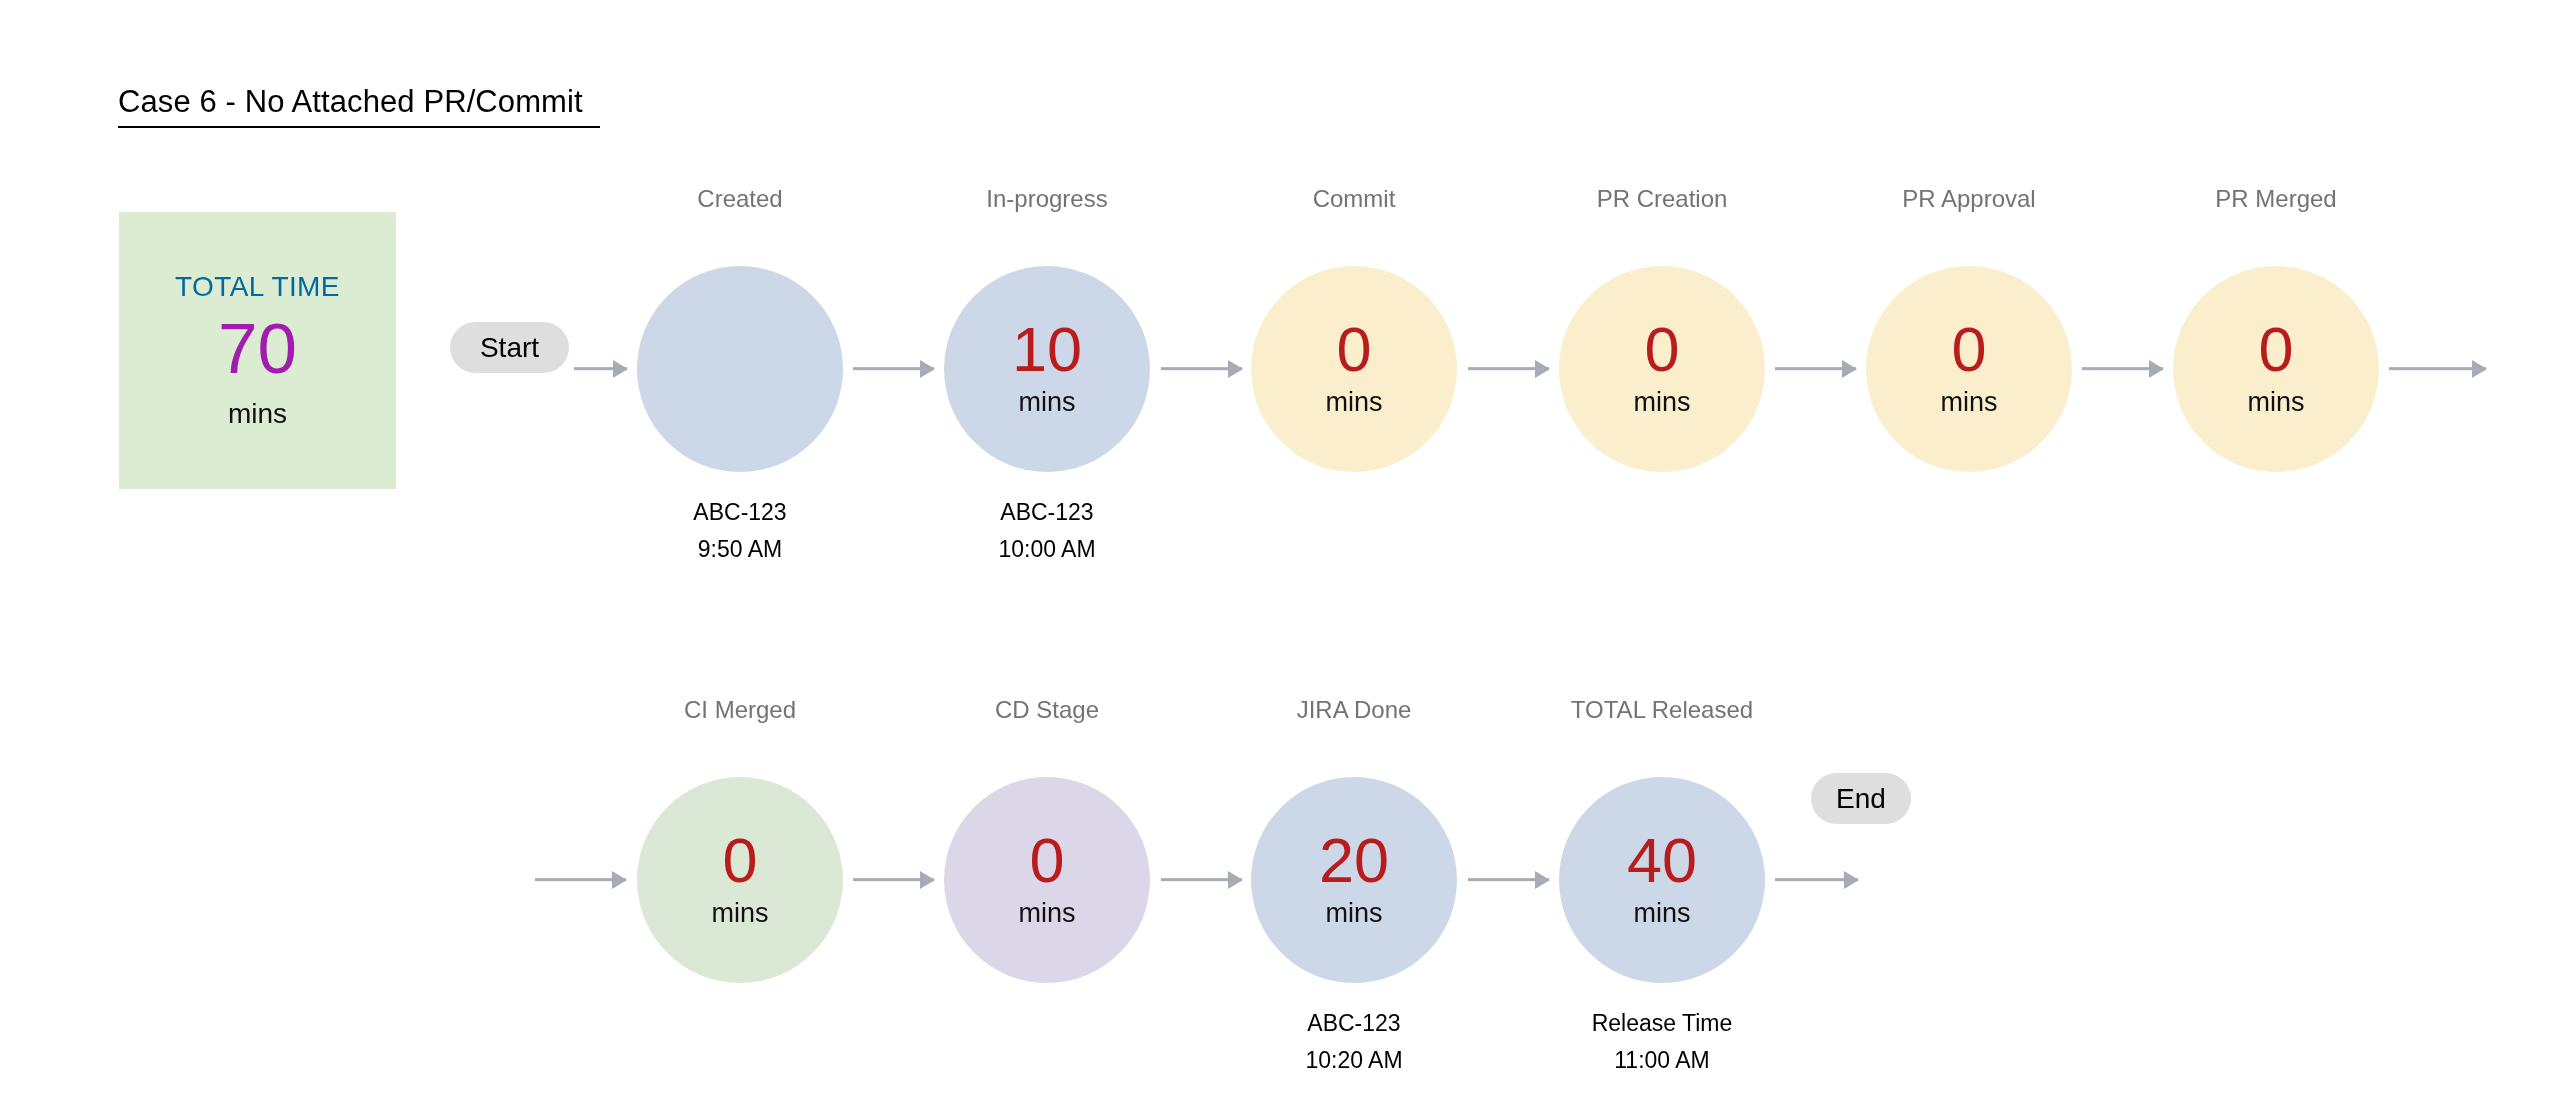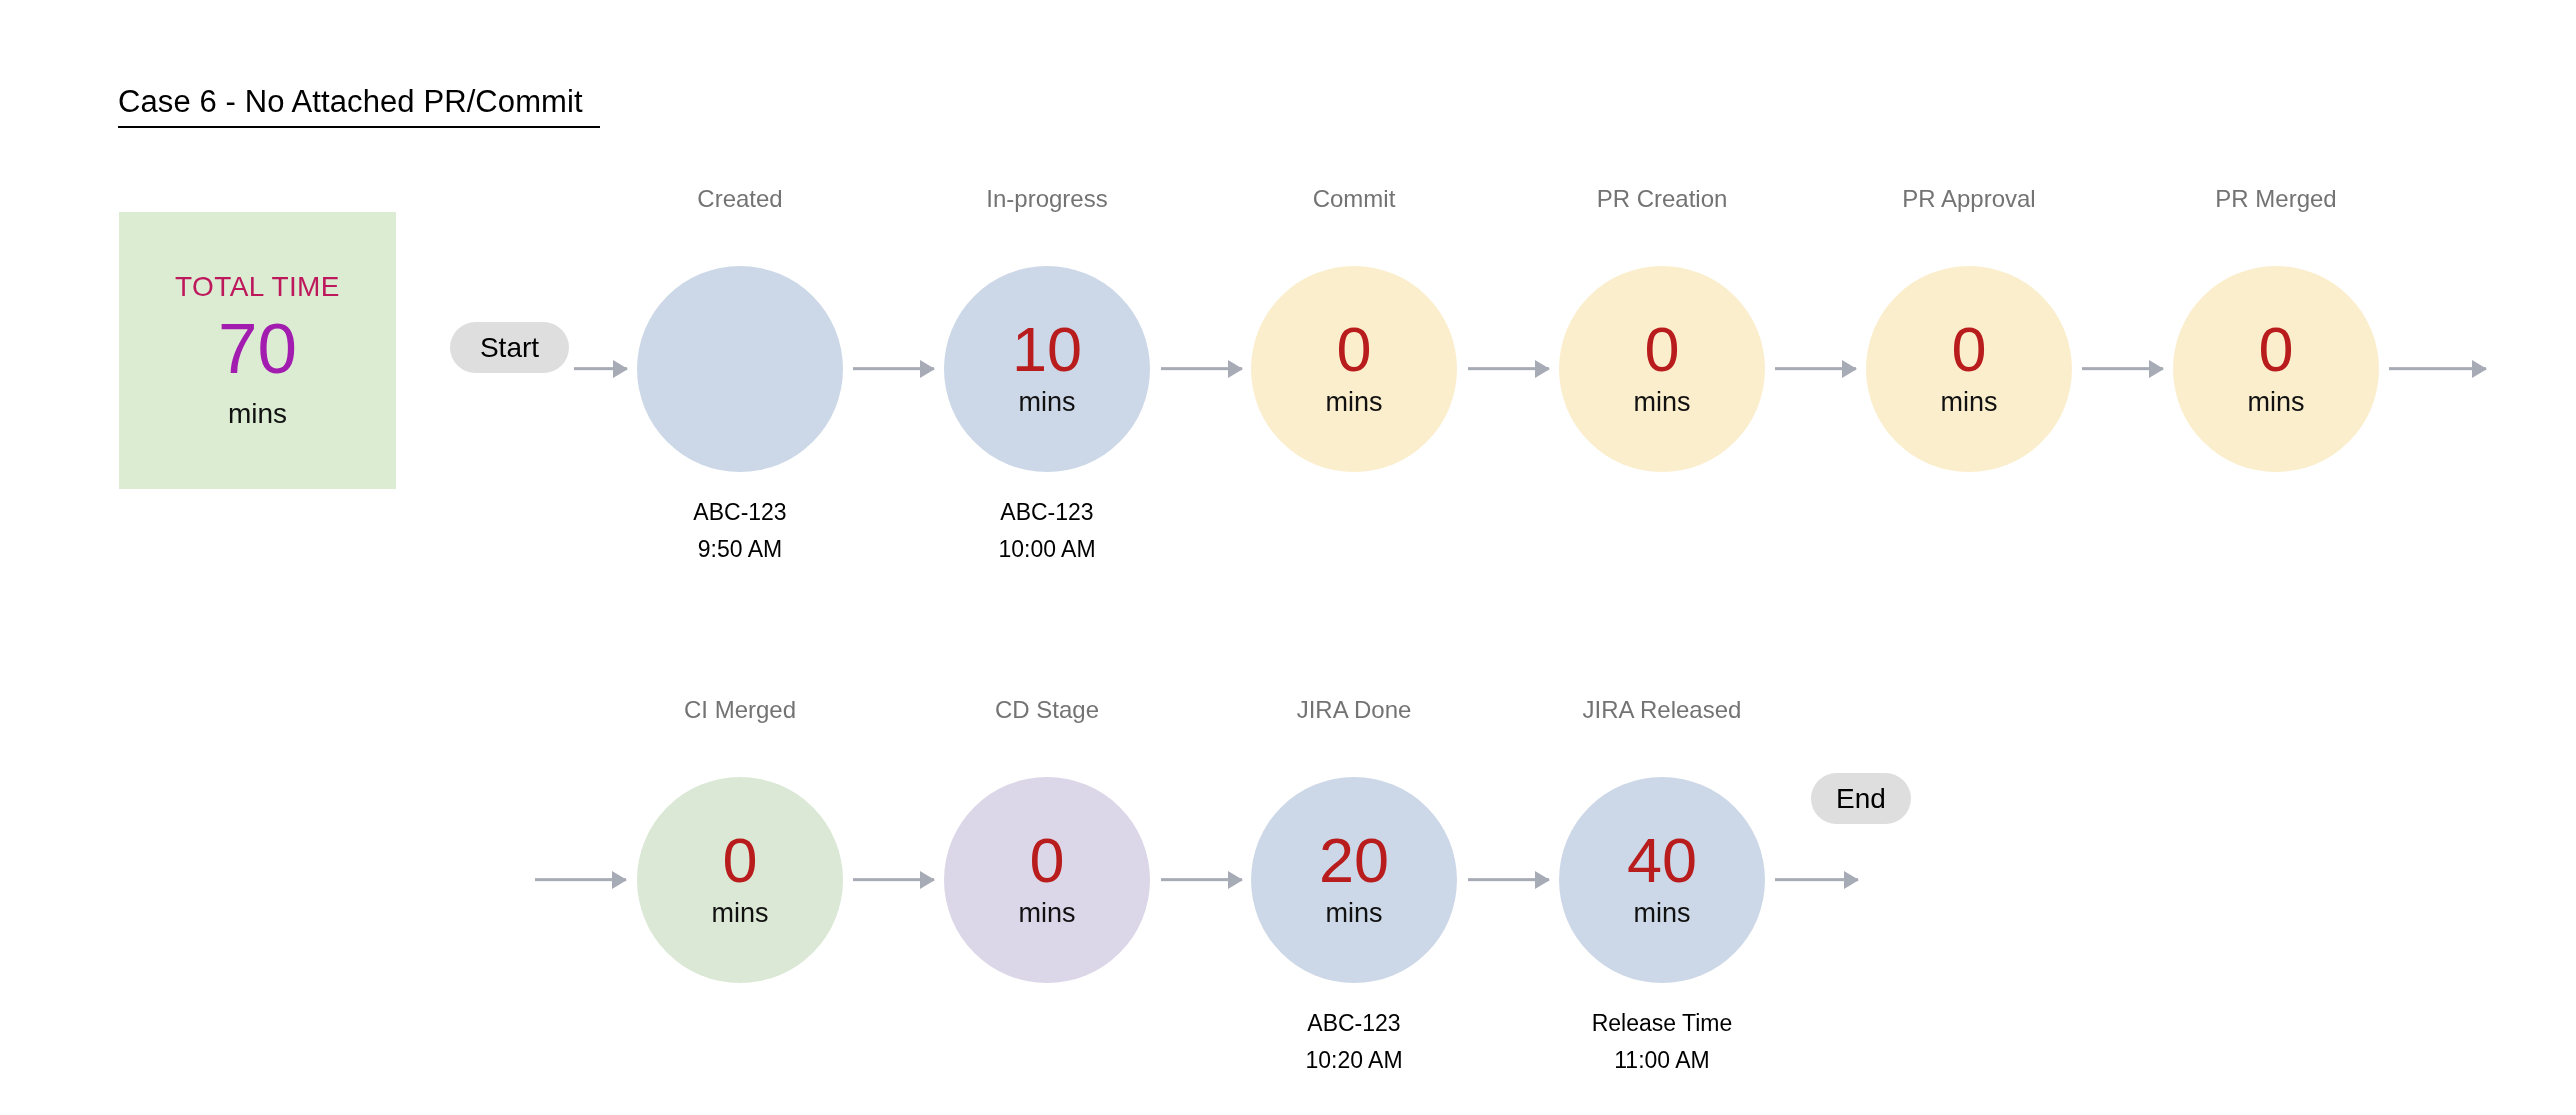--- a/index.html
+++ b/index.html
@@ -45,21 +45,21 @@
     width: 277px;
     height: 277px;
     background: #dcecd2;
     display: flex;
     flex-direction: column;
     align-items: center;
     justify-content: center;
   }
   #total-time-box .tt-label {
     font-size: 28px;
-    color: #be185d;
+    color: #0369a1;
     letter-spacing: 0.4px;
     margin-bottom: 3px;
   }
   #total-time-box .tt-value {
     font-size: 71px;
     font-weight: 400;
     color: #a21caf;
     line-height: 1.1;
     margin-top: 4px;
   }
@@ -241,21 +241,21 @@
         <div class="bubble" style="background: rgb(204, 216, 231);">
           <div class="num">20</div>
           <div class="unit">mins</div>
         </div>
         <div class="caption">
           <div class="cap-line">ABC-123</div>
           <div class="cap-line">10:20 AM</div>
         </div>
       </div>
       <div class="node" style="left: 1559px; top: 777px;">
-        <div class="node-title">JIRA Released</div>
+        <div class="node-title">TOTAL Released</div>
         <div class="bubble" style="background: rgb(204, 216, 231);">
           <div class="num">40</div>
           <div class="unit">mins</div>
         </div>
         <div class="caption">
           <div class="cap-line">Release Time</div>
           <div class="cap-line">11:00 AM</div>
         </div>
       </div>
     </div>

